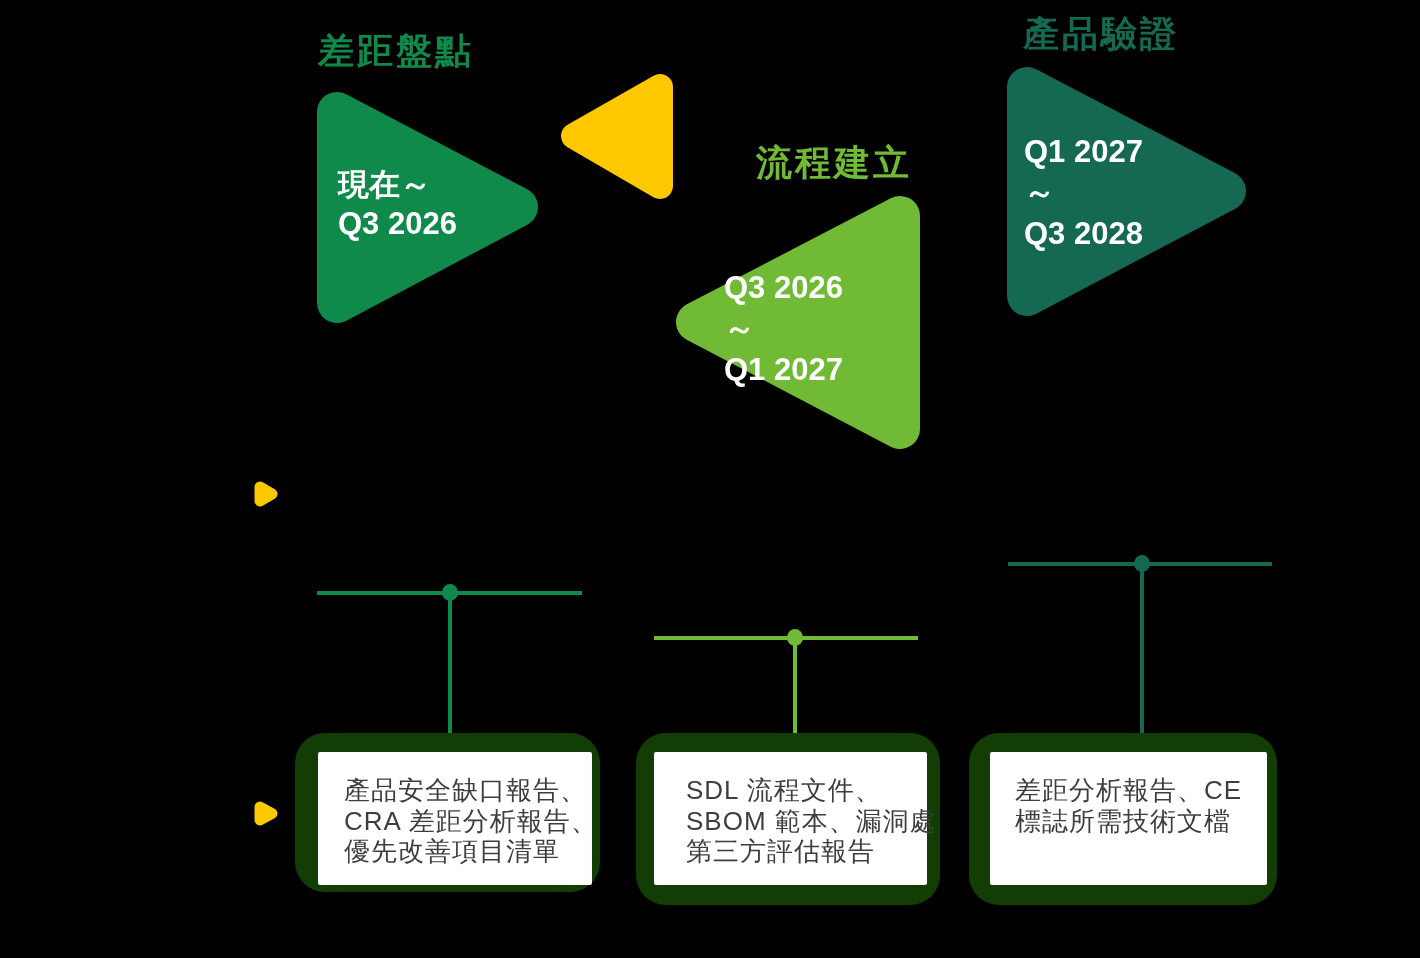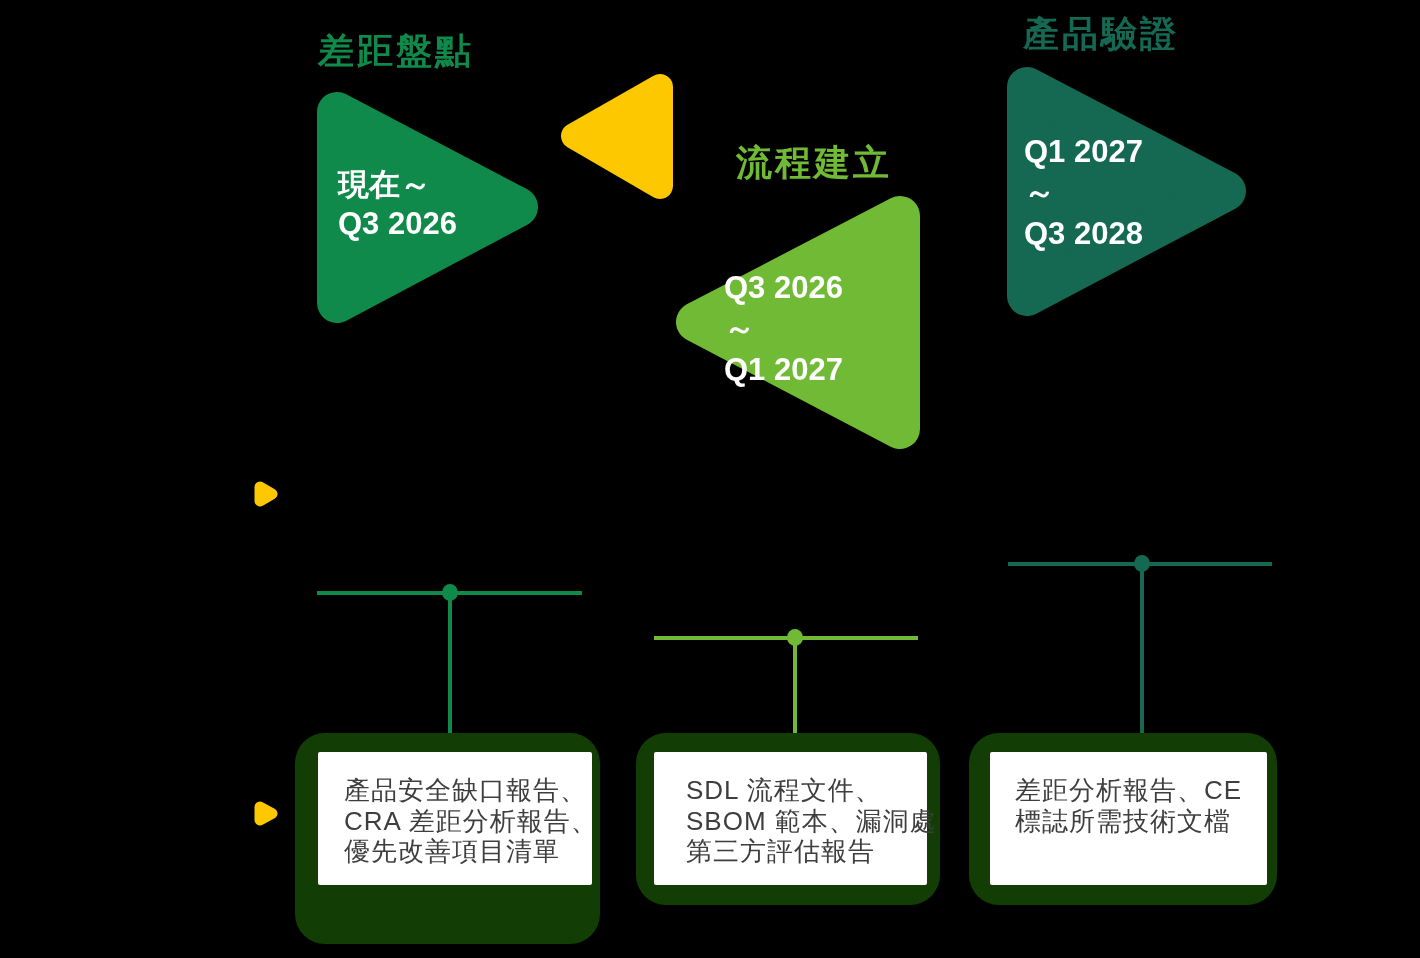--- a/index.html
+++ b/index.html
@@ -49,21 +49,21 @@
   </svg>
   <div class="abs period" style="left:338px;top:165px;line-height:39px;">
     <span class="pl">現在～</span>
     <span class="pl">Q3 2026</span>
   </div>
 
   <svg class="abs" style="left:557px;top:70px;" width="118" height="133" viewBox="0 0 118 133">
     <path d="M 103 17 L 17 66 L 103 116 Z" stroke-width="26" stroke-linejoin="round" stroke="#fdc800" fill="#fdc800"></path>
   </svg>
 
-  <div class="abs phase-title t-phase2" style="left:736px;top:145px;">流程建立</div>
+  <div class="abs phase-title t-phase2" style="left:756px;top:145px;">流程建立</div>
 
   <svg class="abs" style="left:672px;top:188px;" width="250" height="269" viewBox="0 0 250 269">
     <path d="M 228 28 L 24 134 L 228 241 Z" stroke-width="40" stroke-linejoin="round" stroke="#70ba35" fill="#70ba35"></path>
   </svg>
   <div class="abs period center" style="left:724px;top:267px;width:200px;">
     <span class="pl">Q3 2026</span>
     <span class="pl">～</span>
     <span class="pl">Q1 2027</span>
   </div>
 
@@ -90,21 +90,21 @@
   <div class="abs vline c-phase1" style="left:448px;top:593px;height:161px;"></div>
 
   <div class="abs hline c-phase2" style="left:654px;top:636px;width:264px;"></div>
   <div class="abs dot c-phase2" style="left:787px;top:629px;"></div>
   <div class="abs vline c-phase2" style="left:793px;top:638px;height:116px;"></div>
 
   <div class="abs hline c-phase3" style="left:1008px;top:562px;width:264px;"></div>
   <div class="abs dot c-phase3" style="left:1134px;top:555px;"></div>
   <div class="abs vline c-phase3" style="left:1140px;top:564px;height:190px;"></div>
 
-  <div class="abs deliverable-box" style="left:295px;top:733px;width:305px;height:211px;">
+  <div class="abs deliverable-box" style="left:295px;top:733px;width:305px;height:159px;">
     <div class="box-inner" style="left:23px;top:19px;width:274px;height:133px;">
       <div class="box-line">產品安全缺口報告、</div>
       <div class="box-line">CRA 差距分析報告、</div>
       <div class="box-line">優先改善項目清單</div>
     </div>
   </div>
 
   <div class="abs deliverable-box" style="left:636px;top:733px;width:304px;height:172px;">
     <div class="box-inner" style="left:18px;top:19px;width:273px;height:133px;padding-left:32px;">
       <div class="box-line">SDL 流程文件、</div>

